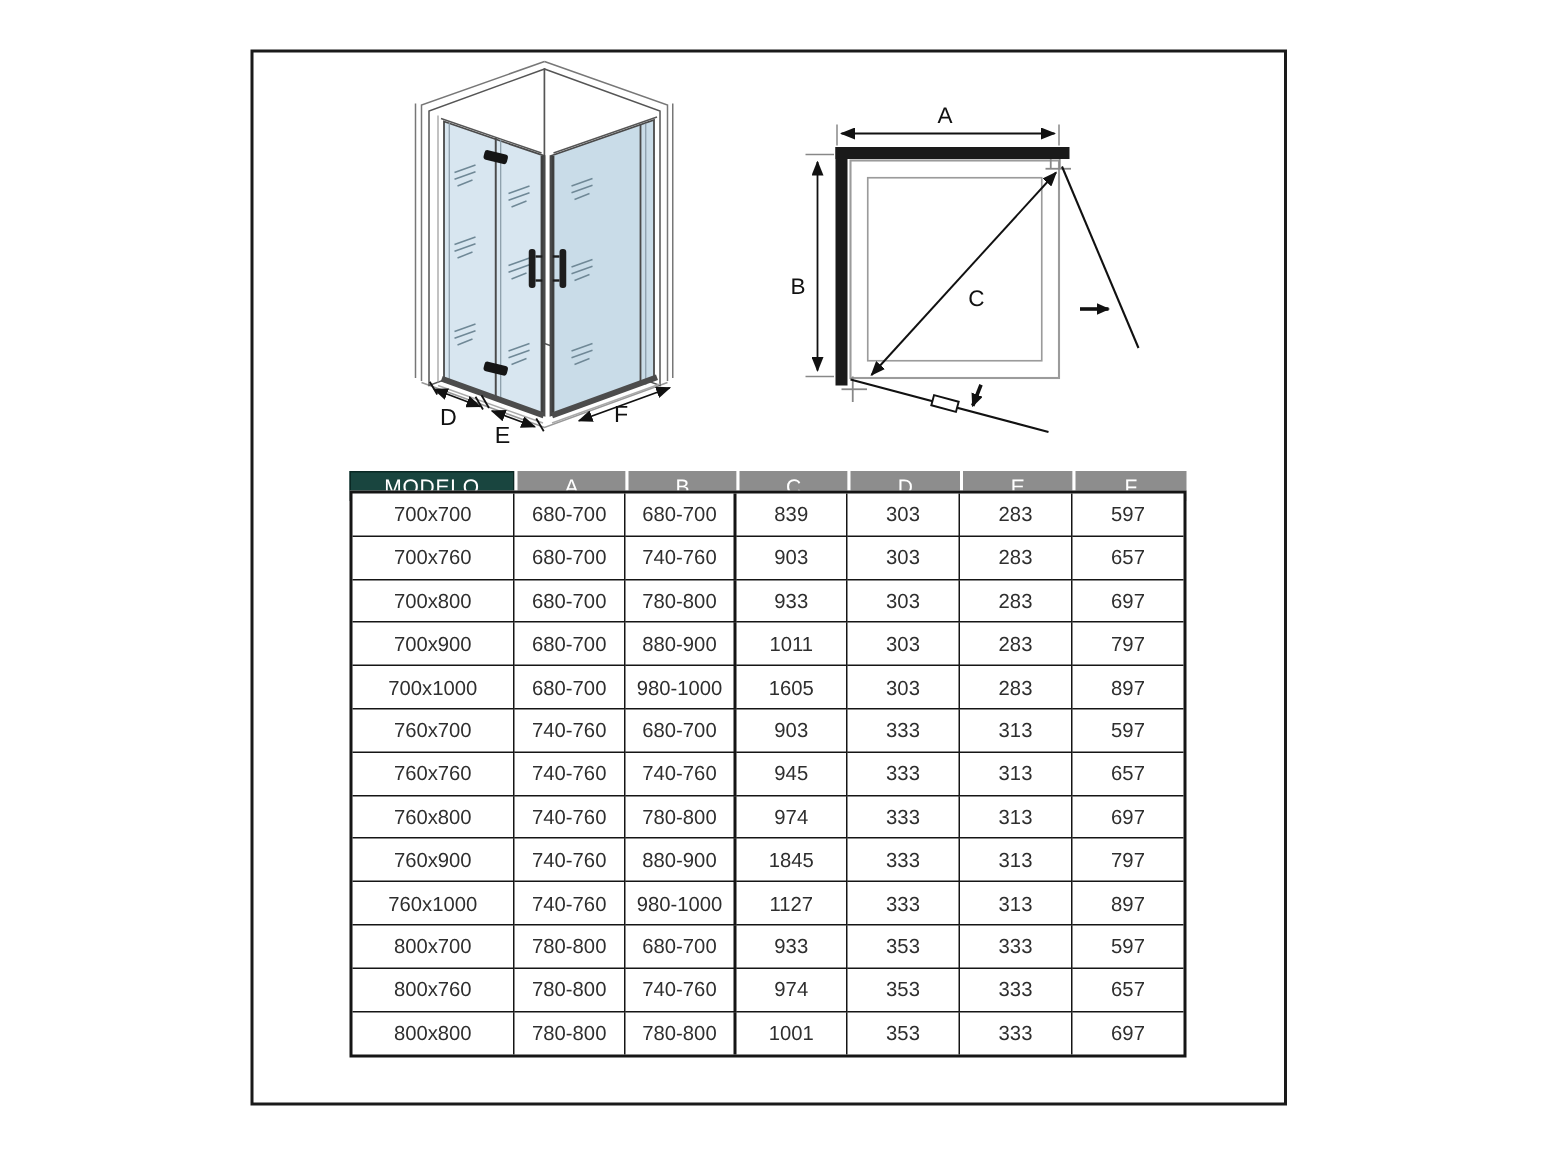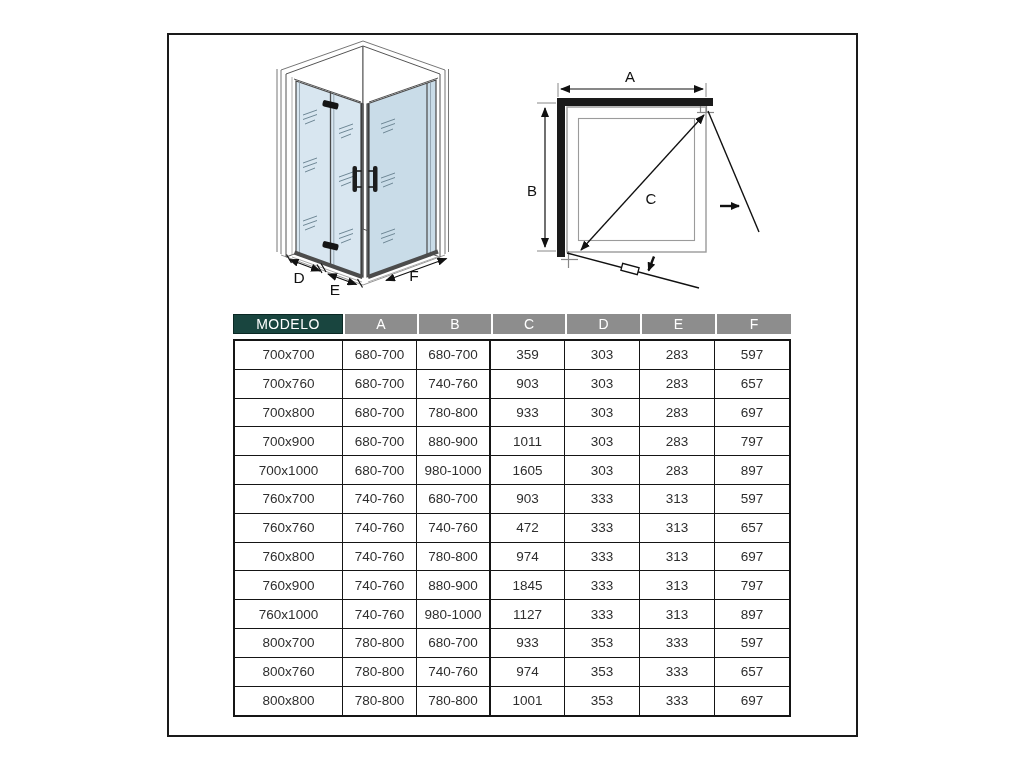--- a/index.html
+++ b/index.html
@@ -35,21 +35,21 @@
     font-size:14px;display:flex;align-items:center;justify-content:center;
     border-left:2px solid #fff;box-sizing:border-box;line-height:1;
   }
   .th-model{
     background:var(--model-header-bg);border:1px solid #0a2824;
     letter-spacing:0.5px;
   }
 
   
   #table-body{
-    position:absolute;left:233px;top:339px;width:558px;
+    position:absolute;left:233px;top:327px;width:558px;
     border:2px solid var(--line);box-sizing:border-box;background:#fff;
     display:grid;grid-template-columns:108px 74px 74px 74px 75px 75px 74px;
     grid-auto-rows:28.8px;
   }
   .trow{display:contents;}
   .cell{
     border-right:1px solid var(--line);border-bottom:1px solid var(--line);
     display:flex;align-items:center;justify-content:center;
     font-size:13.5px;color:#2e2e2e;box-sizing:border-box;white-space:nowrap;
   }
@@ -230,21 +230,21 @@
     <div class="th">D</div>
     <div class="th">E</div>
     <div class="th">F</div>
   </div>
 
   <div id="table-body">
     <div class="trow">
       <div class="cell c0">700x700</div>
       <div class="cell c1">680-700</div>
       <div class="cell c2">680-700</div>
-      <div class="cell c3">359</div>
+      <div class="cell c3">839</div>
       <div class="cell c4">303</div>
       <div class="cell c5">283</div>
       <div class="cell c6">597</div>
     </div>
 
     <div class="trow">
       <div class="cell c0">700x760</div>
       <div class="cell c1">680-700</div>
       <div class="cell c2">740-760</div>
       <div class="cell c3">903</div>
@@ -290,21 +290,21 @@
       <div class="cell c3">903</div>
       <div class="cell c4">333</div>
       <div class="cell c5">313</div>
       <div class="cell c6">597</div>
     </div>
 
     <div class="trow">
       <div class="cell c0">760x760</div>
       <div class="cell c1">740-760</div>
       <div class="cell c2">740-760</div>
-      <div class="cell c3">472</div>
+      <div class="cell c3">945</div>
       <div class="cell c4">333</div>
       <div class="cell c5">313</div>
       <div class="cell c6">657</div>
     </div>
 
     <div class="trow">
       <div class="cell c0">760x800</div>
       <div class="cell c1">740-760</div>
       <div class="cell c2">780-800</div>
       <div class="cell c3">974</div>

